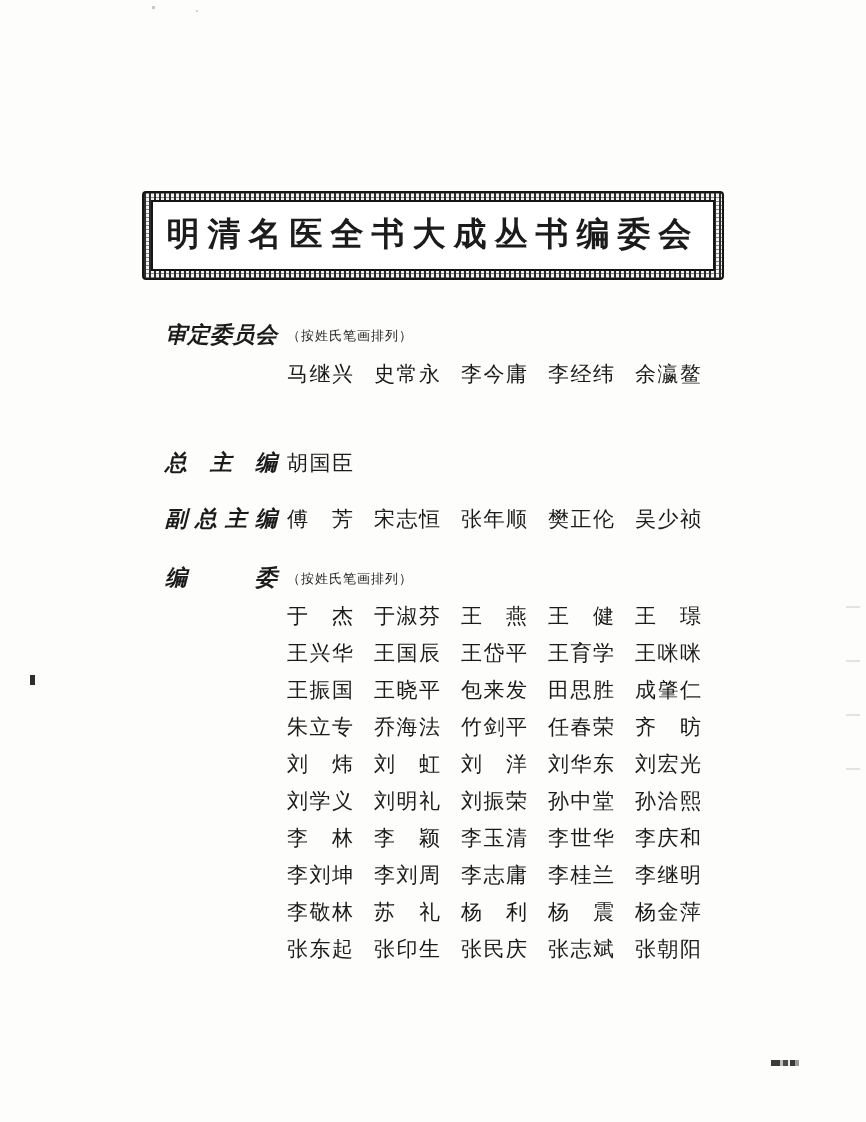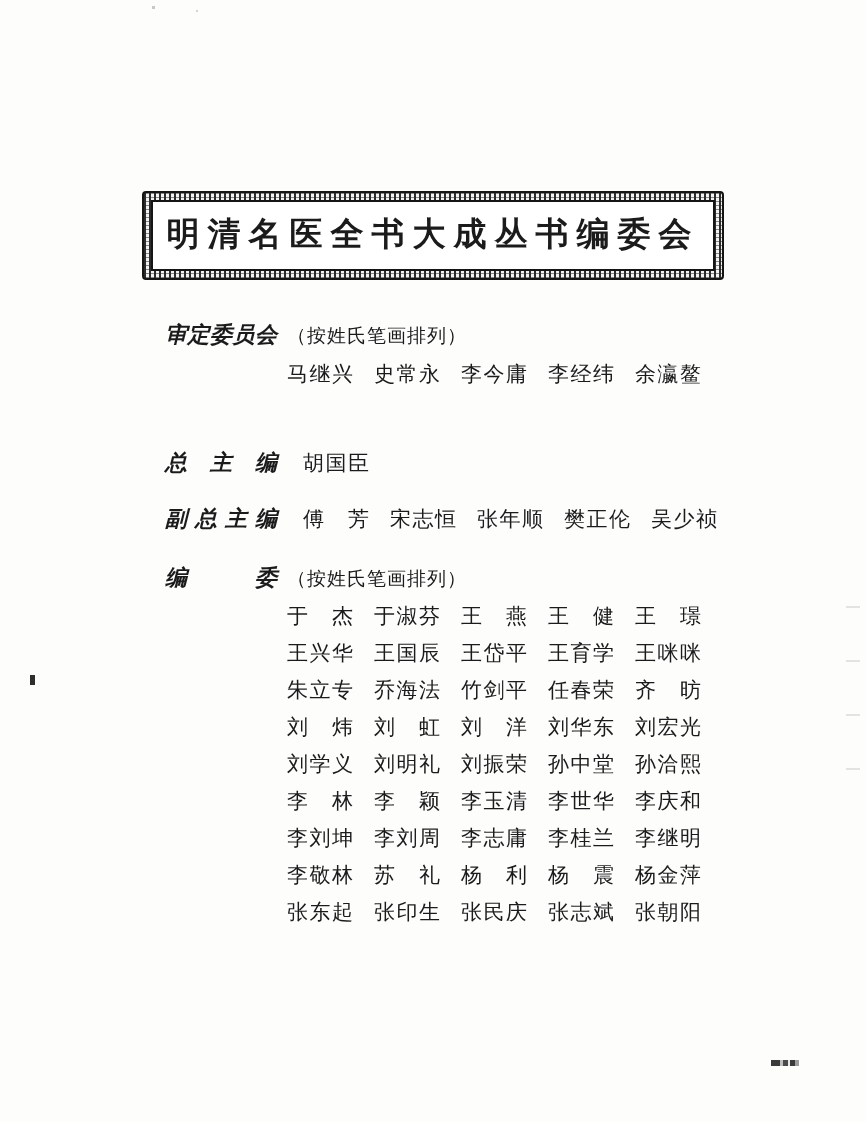--- a/index.html
+++ b/index.html
@@ -45,28 +45,28 @@
     font-size:22px;
     font-weight:bold;
     line-height:26px;
     text-align:justify;
     text-align-last:justify;
     white-space:nowrap;
     font-style:italic;
   }
   .note {
     margin-left:10px;
-    font-size:19px;
+    font-size:13px;
     line-height:27px;
     letter-spacing:1px;
     font-weight:500;
     white-space:nowrap;
   }
   .names-row { display:flex; margin-left:122px; margin-top:12px; height:26px;align-items:flex-end; }
-  .names-inline { display:flex; margin-left:26px;align-items:flex-end; }
+  .names-inline { display:flex; margin-left:10px;align-items:flex-end; }
   .committee .names-row { margin-top:11px; }
   .name {
     display:inline-block;
     width:66px;
     margin-right:21px;
     font-size:21px;
     font-weight:500;
     line-height:26px;
     text-align:justify;
     text-align-last:justify;
@@ -148,20 +148,27 @@
       <span class="name">王璟</span>
     </div>
     <div class="names-row">
       <span class="name">王兴华</span>
       <span class="name">王国辰</span>
       <span class="name">王岱平</span>
       <span class="name">王育学</span>
       <span class="name">王咪咪</span>
     </div>
     <div class="names-row">
+      <span class="name">王振国</span>
+      <span class="name">王晓平</span>
+      <span class="name">包来发</span>
+      <span class="name">田思胜</span>
+      <span class="name">成肇仁</span>
+    </div>
+    <div class="names-row">
       <span class="name">朱立专</span>
       <span class="name">乔海法</span>
       <span class="name">竹剑平</span>
       <span class="name">任春荣</span>
       <span class="name">齐昉</span>
     </div>
     <div class="names-row">
       <span class="name">刘炜</span>
       <span class="name">刘虹</span>
       <span class="name">刘洋</span>

